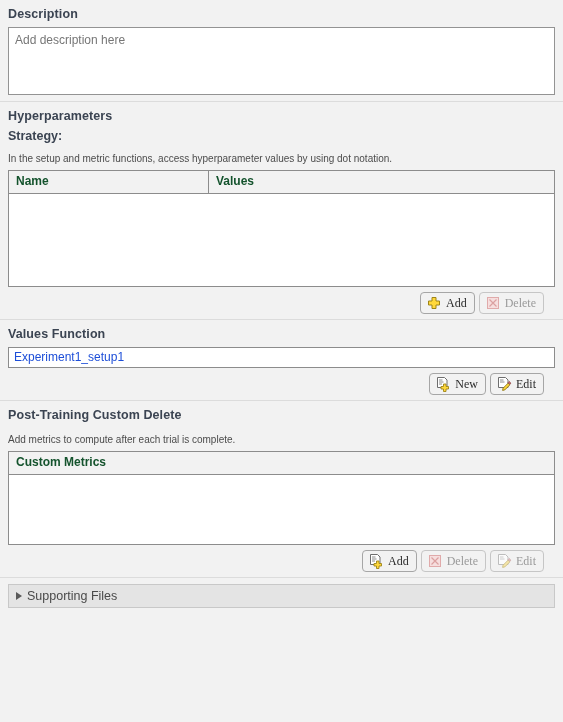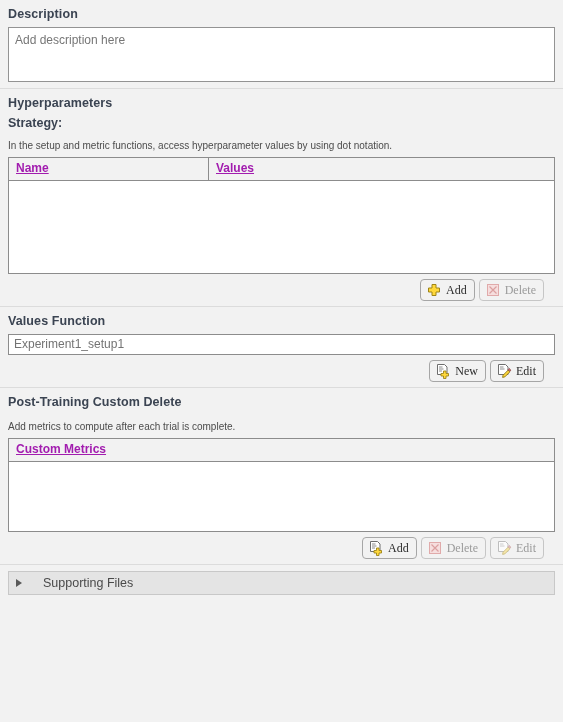--- a/index.html
+++ b/index.html
@@ -47,21 +47,21 @@
   }
   .hint {
     font-size: 10px;
     color: #4c4c4c;
     padding: 5px 0 4px 0;
     line-height: 14px;
   }
 
   
   .desc-box {
-    height: 55px;
+    height: 68px;
     background: #ffffff;
     border: 1px solid #939393;
     box-sizing: border-box;
     padding: 5px 6px;
     overflow: hidden;
   }
   .desc-placeholder {
     color: #767676;
     font-size: 12px;
     line-height: 15px;
@@ -116,27 +116,26 @@
   }
   .table-head {
     display: flex;
     height: 22px;
     background: #f2f2f2;
     border-bottom: 1px solid #8c8c8c;
   }
   .th {
     font-size: 12px;
     font-weight: bold;
-    color: #a21caf;
+    color: #14532d;
     line-height: 21px;
     padding-left: 7px;
     box-sizing: border-box;
     overflow: hidden;
     white-space: nowrap;
-    text-decoration: underline;
   }
   .th.col-name {
     width: 200px;
     border-right: 1px solid #8c8c8c;
   }
   .th.col-values {
     flex: 1;
   }
   .th.col-single {
     flex: 1;
@@ -193,35 +192,35 @@
     height: 21px;
     background: #ffffff;
     border: 1px solid #8c8c8c;
     box-sizing: border-box;
     display: flex;
     align-items: center;
     padding: 0 5px;
   }
   .text-input-value {
     font-size: 12px;
-    color: #737373;
+    color: #1d4ed8;
     line-height: 19px;
   }
 
   
   .accordion {
     margin: 0 8px;
     height: 24px;
     background: #e4e4e4;
     border: 1px solid #c8c8c8;
     box-sizing: border-box;
     display: flex;
     align-items: center;
     padding-left: 7px;
-    gap: 21px;
+    gap: 5px;
   }
   .tri-right {
     width: 0;
     height: 0;
     border-top: 4px solid transparent;
     border-bottom: 4px solid transparent;
     border-left: 6px solid #595959;
   }
   .accordion-label {
     font-size: 12.5px;

